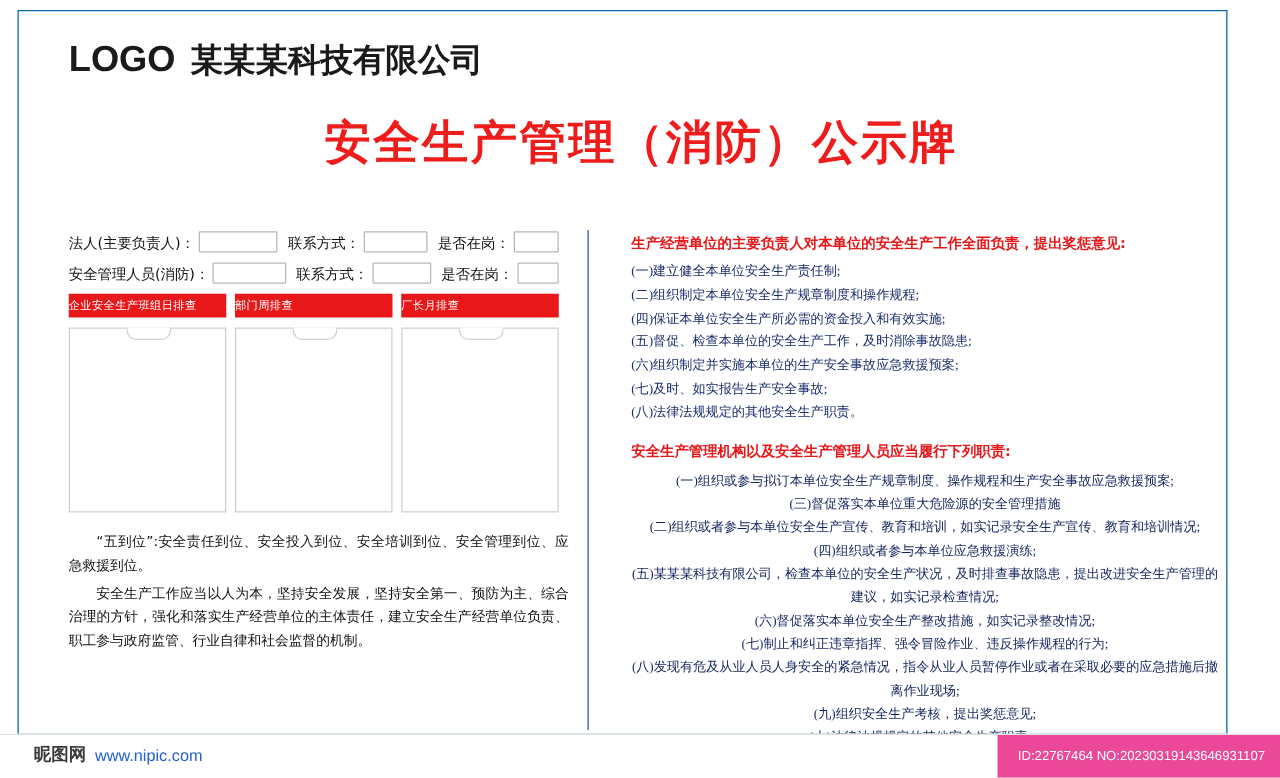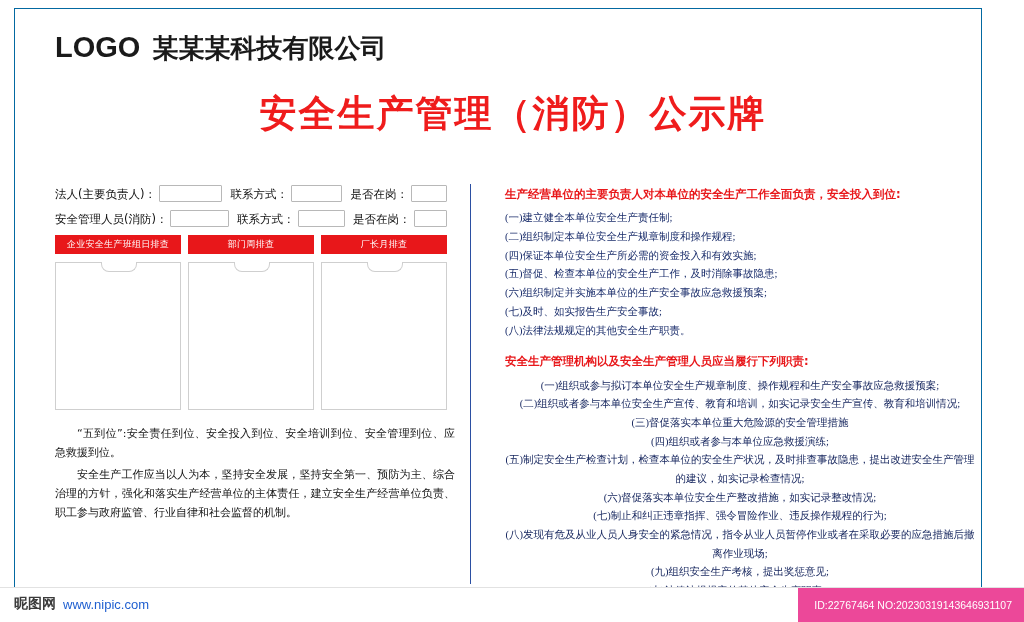--- a/index.html
+++ b/index.html
@@ -113,21 +113,20 @@
   }
   .red-tabs {
     display: flex;
     gap: 7px;
     margin-bottom: 8px;
   }
   .red-tab {
     background: #e8171a;
     color: #ffffff;
     font-size: 9px;
-    text-align: center;
     padding: 3px 0;
     width: 126px;
     font-family: "DejaVu Sans", sans-serif;
     letter-spacing: 0.3px;
   }
   .pockets {
     display: flex;
     gap: 7px;
   }
   .pocket {
@@ -206,20 +205,21 @@
     top: 7px;
     display: flex;
     align-items: center;
     gap: 7px;
   }
   .footer-logo {
     font-size: 14px;
     color: #3b3b3b;
     font-weight: bold;
     font-family: "DejaVu Sans", sans-serif;
+    margin-left: 13px;
   }
   .footer-url {
     font-size: 13px;
     color: #1f5fd0;
     font-family: "Liberation Sans", sans-serif;
   }
   .footer-right {
     position: absolute;
     right: 0;
     top: 0;
@@ -283,38 +283,38 @@
       </div>
 
       <div class="left-para">
         <p class="indent">“五到位”:安全责任到位、安全投入到位、安全培训到位、安全管理到位、应急救援到位。</p>
         <p class="indent">安全生产工作应当以人为本，坚持安全发展，坚持安全第一、预防为主、综合治理的方针，强化和落实生产经营单位的主体责任，建立安全生产经营单位负责、职工参与政府监管、行业自律和社会监督的机制。</p>
       </div>
     </div>
 
     <div class="right-col">
 
-      <div class="r-heading">生产经营单位的主要负责人对本单位的安全生产工作全面负责，安全投入到位:</div>
+      <div class="r-heading">生产经营单位的主要负责人对本单位的安全生产工作全面负责，提出奖惩意见:</div>
       <ul class="r-list">
         <li>(一)建立健全本单位安全生产责任制;</li>
         <li>(二)组织制定本单位安全生产规章制度和操作规程;</li>
         <li>(四)保证本单位安全生产所必需的资金投入和有效实施;</li>
         <li>(五)督促、检查本单位的安全生产工作，及时消除事故隐患;</li>
         <li>(六)组织制定并实施本单位的生产安全事故应急救援预案;</li>
         <li>(七)及时、如实报告生产安全事故;</li>
         <li>(八)法律法规规定的其他安全生产职责。</li>
       </ul>
 
       <div class="r-heading">安全生产管理机构以及安全生产管理人员应当履行下列职责:</div>
       <ul class="r-list dark">
         <li>(一)组织或参与拟订本单位安全生产规章制度、操作规程和生产安全事故应急救援预案;</li>
+        <li>(三)督促落实本单位重大危险源的安全管理措施</li>
         <li>(二)组织或者参与本单位安全生产宣传、教育和培训，如实记录安全生产宣传、教育和培训情况;</li>
-        <li>(三)督促落实本单位重大危险源的安全管理措施</li>
         <li>(四)组织或者参与本单位应急救援演练;</li>
-        <li>(五)制定安全生产检查计划，检查本单位的安全生产状况，及时排查事故隐患，提出改进安全生产管理的建议，如实记录检查情况;</li>
+        <li>(五)某某某科技有限公司，检查本单位的安全生产状况，及时排查事故隐患，提出改进安全生产管理的建议，如实记录检查情况;</li>
         <li>(六)督促落实本单位安全生产整改措施，如实记录整改情况;</li>
         <li>(七)制止和纠正违章指挥、强令冒险作业、违反操作规程的行为;</li>
         <li>(八)发现有危及从业人员人身安全的紧急情况，指令从业人员暂停作业或者在采取必要的应急措施后撤离作业现场;</li>
         <li>(九)组织安全生产考核，提出奖惩意见;</li>
         <li>(十)法律法规规定的其他安全生产职责。</li>
       </ul>
 
     </div>
   </div>
 

